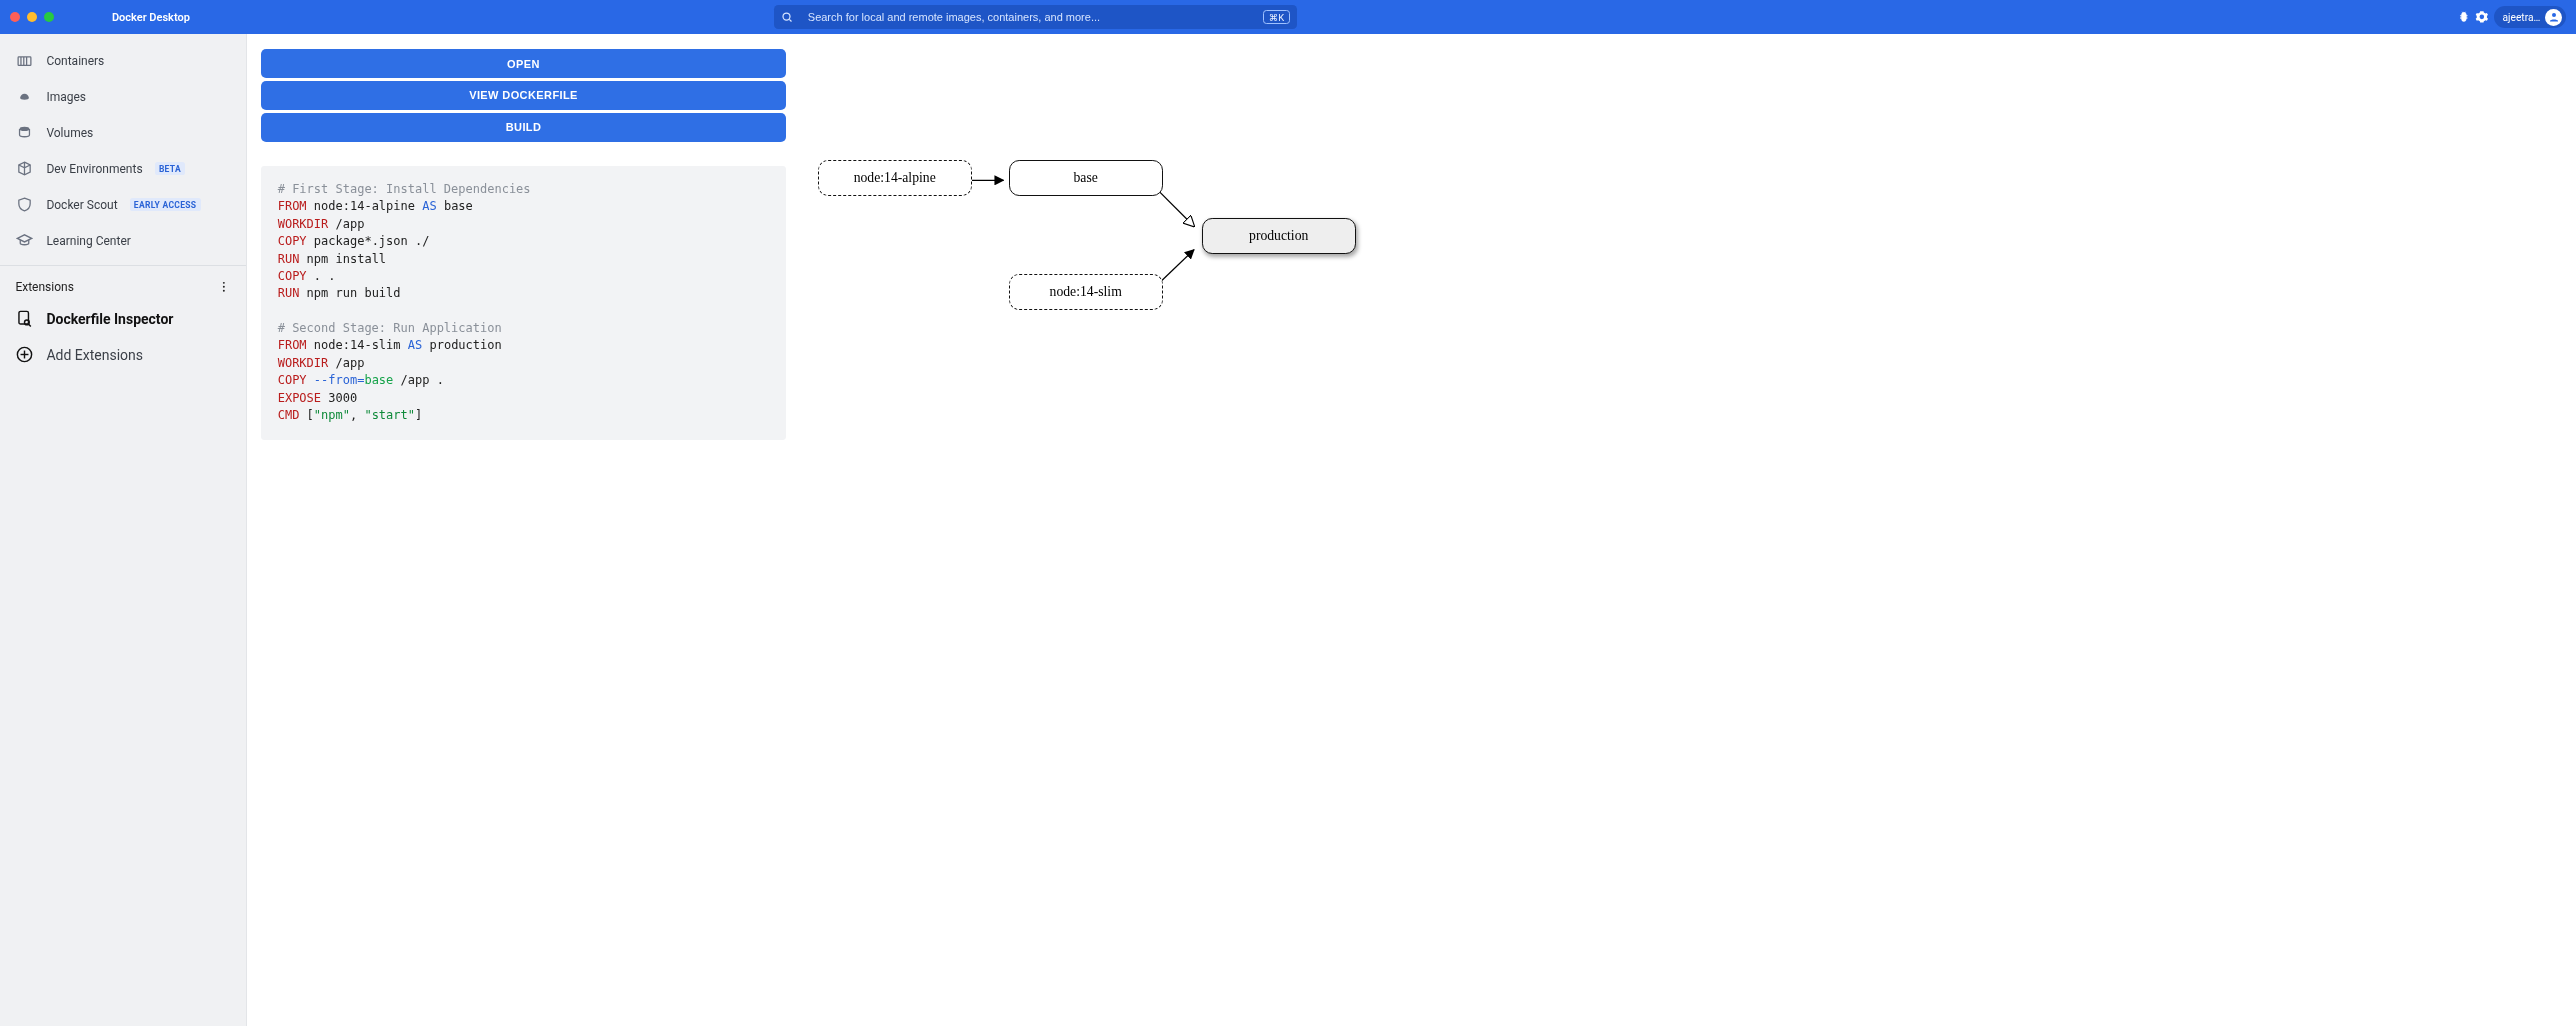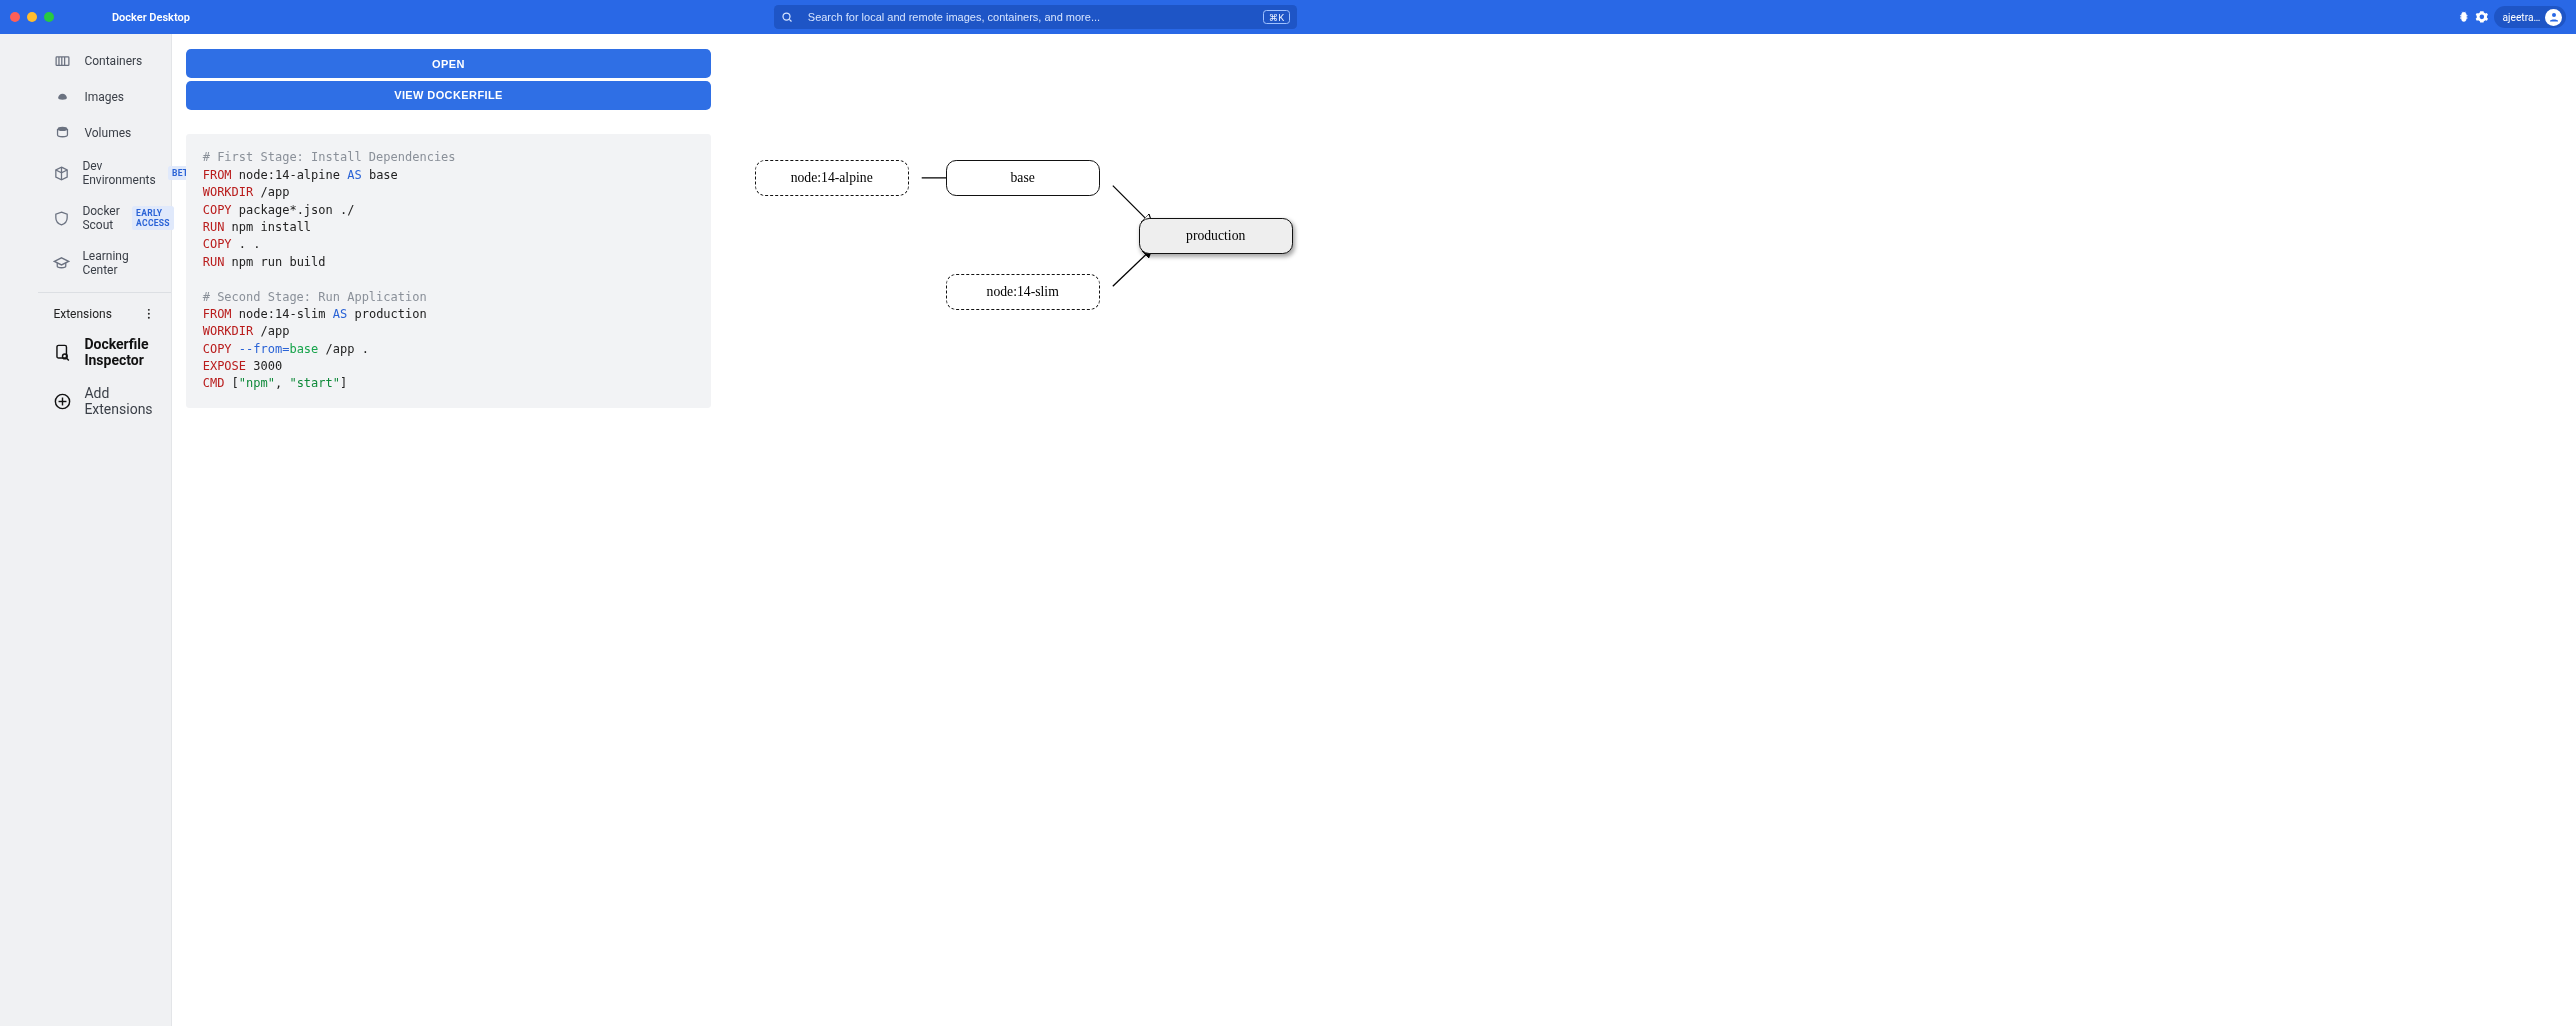--- a/index.html
+++ b/index.html
@@ -50,24 +50,23 @@
   }
   .avatar-circle {
     width:17px; height:17px; border-radius:50%; background:#fff;
     display:flex; align-items:center; justify-content:center;
   }
   .icon { display:inline-flex; align-items:center; justify-content:center; }
 
   
   .workspace { flex:1; display:flex; min-height:0; }
   .sidebar {
-    width: 172px; background:#f0f1f3; border-right:0.9px solid #e3e5e8;
+    width: 247px; background:#f0f1f3; border-right:0.9px solid #e3e5e8;
     display:flex; flex-direction:column; padding-top:8.5px;
     color:#3a3f47;
-    padding-left:38px;
   }
   .nav-item {
     display:flex; align-items:center; gap:12px;
     padding: 8.5px 15.4px; font-size:12px; cursor:pointer;
     color:#3a3f47;
   }
   .nav-item .icon { width:19px; height:19px; color:#6b7280;}
   .badge {
     font-size:8.5px; font-weight:700; padding:1.7px 4.3px;
     border-radius:2.6px; letter-spacing:0.3px;
@@ -80,21 +79,21 @@
     padding: 6.8px 15.4px; font-size:12px; color:#222;
   }
   .ext-item {
     display:flex; align-items:center; gap:12px;
     padding:8.5px 15.4px; font-size:14px; cursor:pointer;
   }
   .ext-item.active { font-weight:700; color:#111; }
   .ext-item .icon { width:19px; height:19px; color:#111; }
 
   
-  .main { flex:1; display:flex; gap:16px; min-width:0; }
+  .main { flex:1; display:flex; gap:4px; min-width:0; }
   .left-pane { flex:0 0 553px; padding: 15.4px 13.7px; }
   .right-pane { flex:1; position:relative; padding: 15.4px 13.7px; overflow:hidden; }
 
   .big-btn {
     display:block; width:100%;
     background:#2f6fe5; color:#fff;
     border:0; border-radius:5.1px;
     font-weight:700; letter-spacing:0.4px;
     padding:8.5px 0; font-size:11px;
     margin-bottom:2.6px; cursor:pointer;
@@ -265,20 +264,21 @@
           </svg>
       </span>
       <span>Add Extensions</span>
     </div>
   </aside>
 
   <main class="main">
     <div class="left-pane">
       <button class="big-btn">OPEN</button>
       <button class="big-btn">VIEW DOCKERFILE</button>
+      <button class="big-btn">BUILD</button>
 
       <div class="codebox"><span class="c-comment"># First Stage: Install Dependencies</span>
 <span class="c-kw">FROM</span> <span>node:14-alpine</span> <span class="c-kw2">AS</span> <span>base</span>
 <span class="c-kw">WORKDIR</span> <span>/app</span>
 <span class="c-kw">COPY</span> <span>package*.json ./</span>
 <span class="c-kw">RUN</span> <span>npm install</span>
 <span class="c-kw">COPY</span> <span>. .</span>
 <span class="c-kw">RUN</span> <span>npm run build</span>
 
 <span class="c-comment"># Second Stage: Run Application</span>

